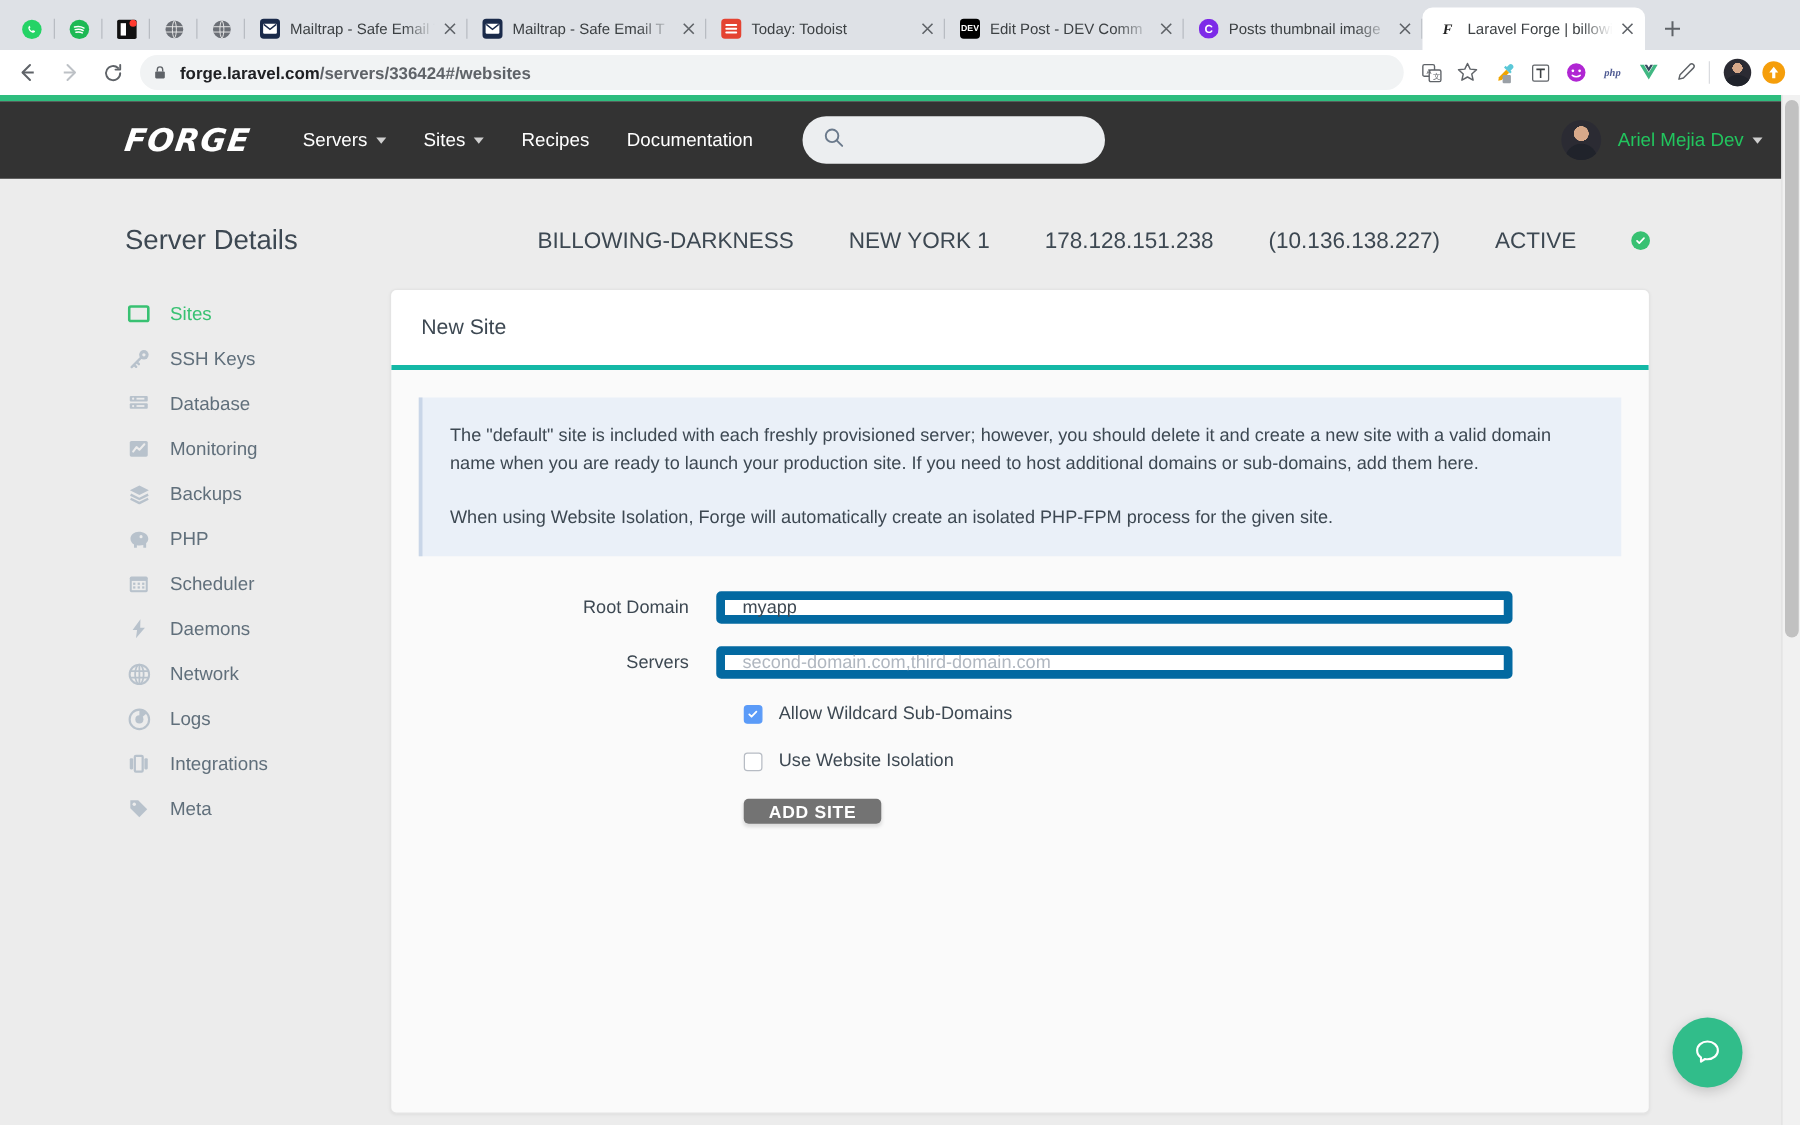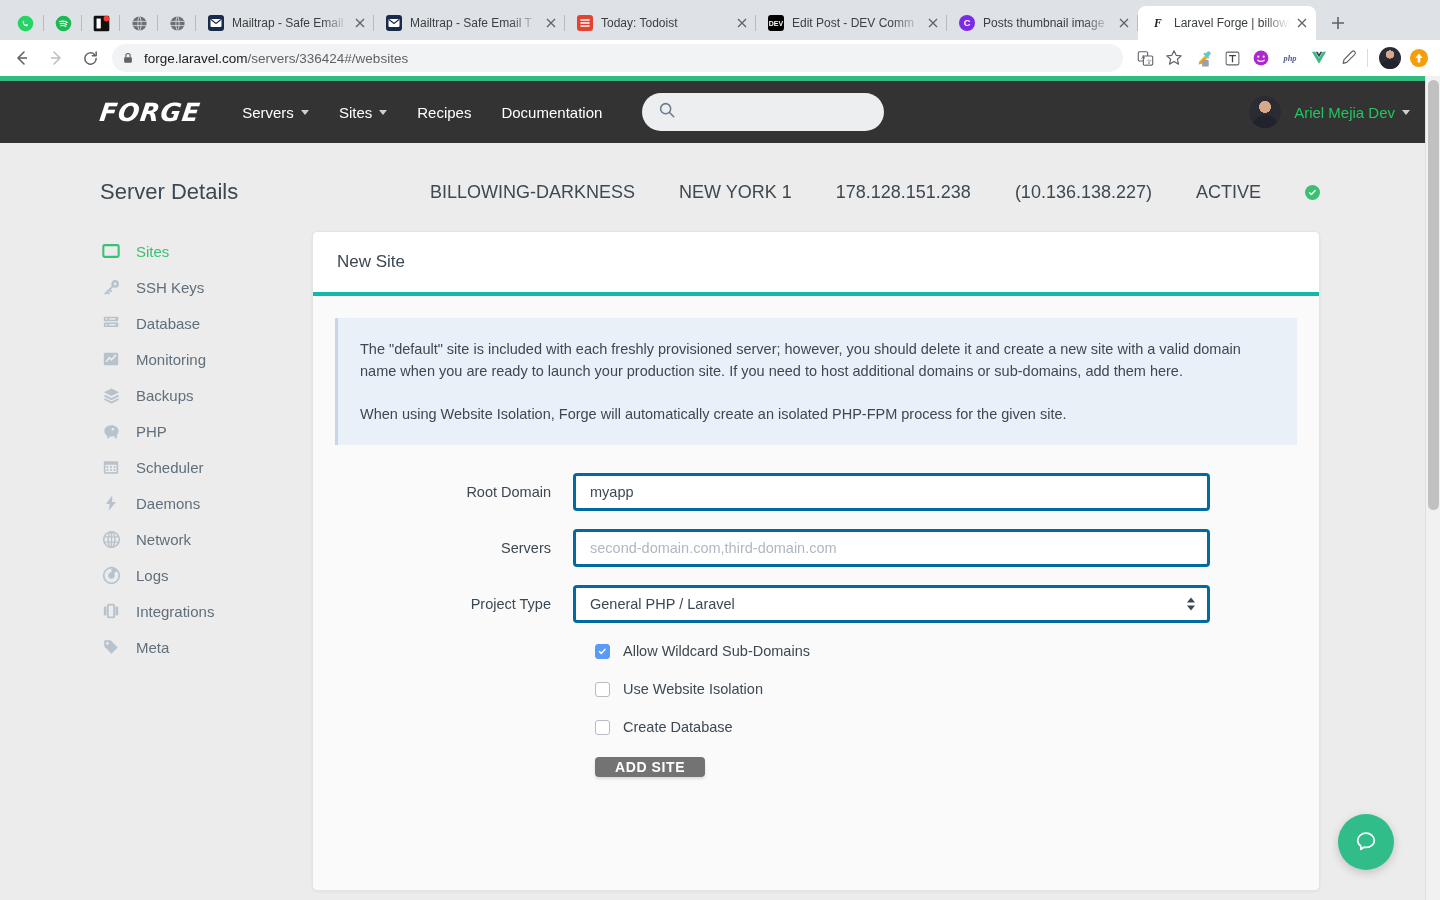--- a/index.html
+++ b/index.html
@@ -71,21 +71,21 @@
     display: flex; align-items: center; justify-content: center;
     color: #5f6368;
   }
   .nav-btn.dim { color: #bdc1c6; }
   .omnibox {
     flex: 1 1 auto; height: 28px; background: #f1f3f4;
     border-radius: 14px; display: flex; align-items: center;
     padding: 0 10px; margin: 0 6px 0 2px; min-width: 0;
   }
   .omnibox .lock { margin-right: 10px; color: #5f6368; display: flex; }
-  .url { font-size: 13.5px; color: #202124; white-space: nowrap; }
+  .url { font-size: 13.5px; color: #202124; white-space: nowrap; font-weight: bold; }
   .url .dim { color: #5f6368; }
   .ext-icons { display: flex; align-items: center; flex: 0 0 auto; }
   .ext {
     width: 26px; height: 26px; margin-left: 3px;
     display: flex; align-items: center; justify-content: center;
     flex: 0 0 auto;
   }
   .ext-sep { width: 1px; height: 18px; background: #dadce0; margin: 0 6px; }
 
   
@@ -202,21 +202,21 @@
   .notice p { margin-bottom: 20px; }
   .notice p:last-child { margin-bottom: 0; }
 
   .form { padding: 28px 0 0 0; }
   .form-row { display: flex; align-items: center; margin-bottom: 18px; }
   .form-label {
     width: 238px; flex: 0 0 auto; text-align: right; padding-right: 22px;
     font-size: 14.5px; color: #3d4852;
   }
   .field {
-    width: 637px; height: 38px; border: 3px solid #0369a1; border-radius: 4px;
+    width: 637px; height: 26px; border: 7px solid #0369a1; border-radius: 4px;
     background: #fff; font-size: 14.5px; color: #3d4852;
     padding: 0 14px; font-family: "Liberation Sans", sans-serif;
     display: flex; align-items: center;
   }
   .field.placeholder { color: #b0b7c0; }
   .select-field { position: relative; }
   .spin {
     position: absolute; right: 12px; top: 50%; transform: translateY(-50%);
     display: flex; flex-direction: column; align-items: center; gap: 3px;
   }
@@ -670,47 +670,33 @@
 
             <div class="form">
               <div class="form-row">
                 <div class="form-label">Root Domain</div>
                 <div class="field">myapp</div>
               </div>
               <div class="form-row">
                 <div class="form-label">Servers</div>
                 <div class="field placeholder">second-domain.com,third-domain.com</div>
               </div>
-              <div class="form-row">
-                <div class="form-label">Project Type</div>
-                <div class="field select-field">
-                  <span>General PHP / Laravel</span>
-                  <span class="spin">
-                      <i class="up"></i>
-                      <i class="dn"></i>
-                    </span>
-                </div>
-              </div>
 
               <div class="check-row" style="margin-top:20px">
                 <span class="cbox on">
                   <svg width="9" height="9" viewBox="0 0 10 10">
                       <path d="M1.6 5.1l2 2 4.3-4.5" stroke="#fff" stroke-width="1.6" fill="none" stroke-linecap="round" stroke-linejoin="round"></path>
                     </svg>
                 </span>
                 <span class="check-label">Allow Wildcard Sub-Domains</span>
               </div>
               <div class="check-row">
                 <span class="cbox"></span>
                 <span class="check-label">Use Website Isolation</span>
               </div>
-              <div class="check-row">
-                <span class="cbox"></span>
-                <span class="check-label">Create Database</span>
-              </div>
 
               <div class="btn-row">
                 <button class="add-btn">ADD SITE</button>
               </div>
             </div>
           </div>
         </div>
       </div>
     </div>
 

